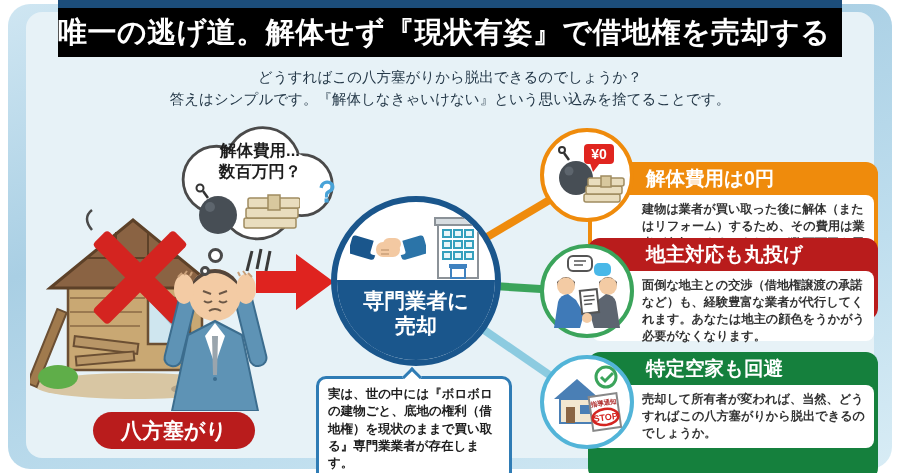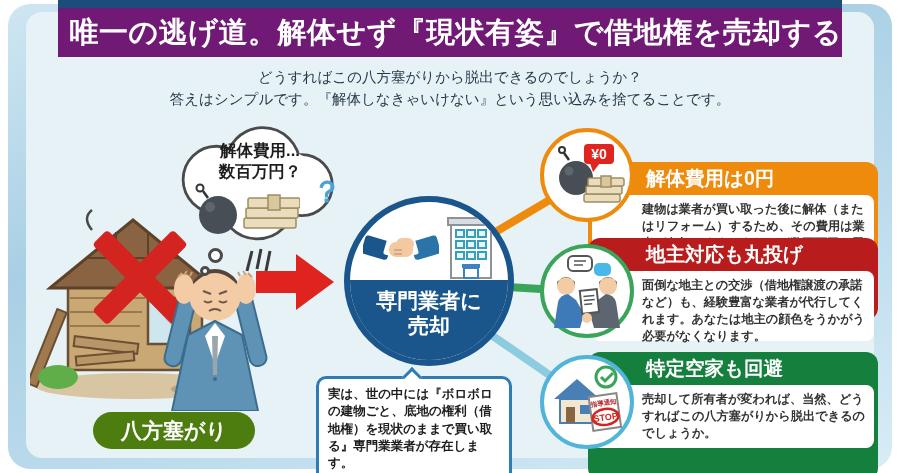--- a/index.html
+++ b/index.html
@@ -3,22 +3,22 @@
 <meta charset="utf-8">
 <style>
   * { margin:0; padding:0; box-sizing:border-box; }
   body { background:#fff; font-family:"Liberation Sans","DejaVu Sans",sans-serif; }
   .page { position:relative; width:900px; height:473px; background:#fff; overflow:hidden; }
 
   .frame { position:absolute; left:8px; top:4px; width:884px; height:465px; border-radius:22px;
            background:linear-gradient(160deg,#cfe6f2 0%,#a9cfe4 35%,#bfdeee 70%,#d8ecf5 100%); }
   .panel { position:absolute; left:26px; top:12px; width:848px; height:446px; border-radius:16px; background:#e7f2f7; }
 
-  .banner { position:absolute; left:58px; top:0; width:784px; height:57px; background:#701a75;
-            border-top:8px solid #1c4d7a; display:flex; align-items:center; justify-content:flex-end; z-index:6; }
+  .banner { position:absolute; left:58px; top:0; width:784px; height:57px; background:#000000;
+            border-top:8px solid #1c4d7a; display:flex; align-items:center; justify-content:flex-start; z-index:6; }
   .banner h1 { color:#fff; font-size:29px; font-weight:bold; letter-spacing:.5px; white-space:nowrap; }
 
   .intro { position:absolute; left:58px; top:66px; width:784px; text-align:center; z-index:5;
            font-weight:normal; font-size:14.5px; color:#243848; line-height:1.55; }
 
   svg.connectors { position:absolute; left:0; top:0; z-index:1; }
 
   
   .house { position:absolute; left:30px; top:190px; z-index:2; }
   .xmark { position:absolute; left:85px; top:222px; width:110px; height:110px; z-index:3; }
@@ -30,27 +30,27 @@
   .thought { position:absolute; left:172px; top:124px; width:176px; height:126px; z-index:4; }
   .thought .cloud { position:absolute; left:0; top:0; }
   .t-line1 { position:absolute; left:0; top:16px; width:100%; text-align:center; font-size:16.5px; font-weight:bold; color:#1d1d1d; }
   .t-line2 { position:absolute; left:0; top:37px; width:100%; text-align:center; font-size:16.5px; font-weight:bold; color:#1d1d1d; }
   .t-ball  { position:absolute; left:18px; top:56px; }
   .t-money { position:absolute; left:70px; top:68px; }
   .t-q     { position:absolute; left:140px; top:48px; font-size:30px; font-weight:bold; color:#48a3d8; }
   .trail1 { position:absolute; left:208px; top:248px; width:15px; height:15px; border:3px solid #4a4a4a; border-radius:50%; background:#fff; z-index:4; }
   .trail2 { position:absolute; left:200px; top:266px; width:10px; height:10px; border:3px solid #4a4a4a; border-radius:50%; background:#fff; z-index:4; }
 
-  .pill { position:absolute; left:93px; top:412px; width:162px; height:37px; border-radius:19px; background:#4d7c0f;
+  .pill { position:absolute; left:93px; top:412px; width:162px; height:37px; border-radius:19px; background:#b91c1c;
           color:#fff; font-size:21px; font-weight:bold; display:flex; align-items:center; justify-content:center; z-index:3; }
 
   .bigarrow { position:absolute; left:256px; top:252px; z-index:4; }
 
   
-  .circle { position:absolute; left:344px; top:196px; width:170px; height:170px; border-radius:50%;
+  .circle { position:absolute; left:331px; top:196px; width:170px; height:170px; border-radius:50%;
             border:6px solid #1a568c; background:#fff; overflow:hidden; z-index:4; }
   .circle .icons { position:absolute; left:0; top:14px; width:100%; display:flex; justify-content:center; align-items:center; gap:7px; }
   .circle .navy { position:absolute; left:-10px; right:-10px; bottom:-10px; height:90px; background:#1a568c;
                   display:flex; flex-direction:column; align-items:center; justify-content:flex-start; padding-top:8px; }
   .circle .navy div { color:#fff; font-weight:bold; font-size:21px; line-height:1.2; }
 
   .note { position:absolute; left:316px; top:376px; width:196px; background:#fff; border:3px solid #2f7cb5;
           border-radius:10px; padding:7px 9px; z-index:4; font-size:12.5px; font-weight:bold; line-height:1.38; color:#1d1d1d; }
   .note .tail { position:absolute; top:-9px; left:86px; width:14px; height:14px; background:#fff;
                 border-left:3px solid #2f7cb5; border-top:3px solid #2f7cb5; transform:rotate(45deg); }

